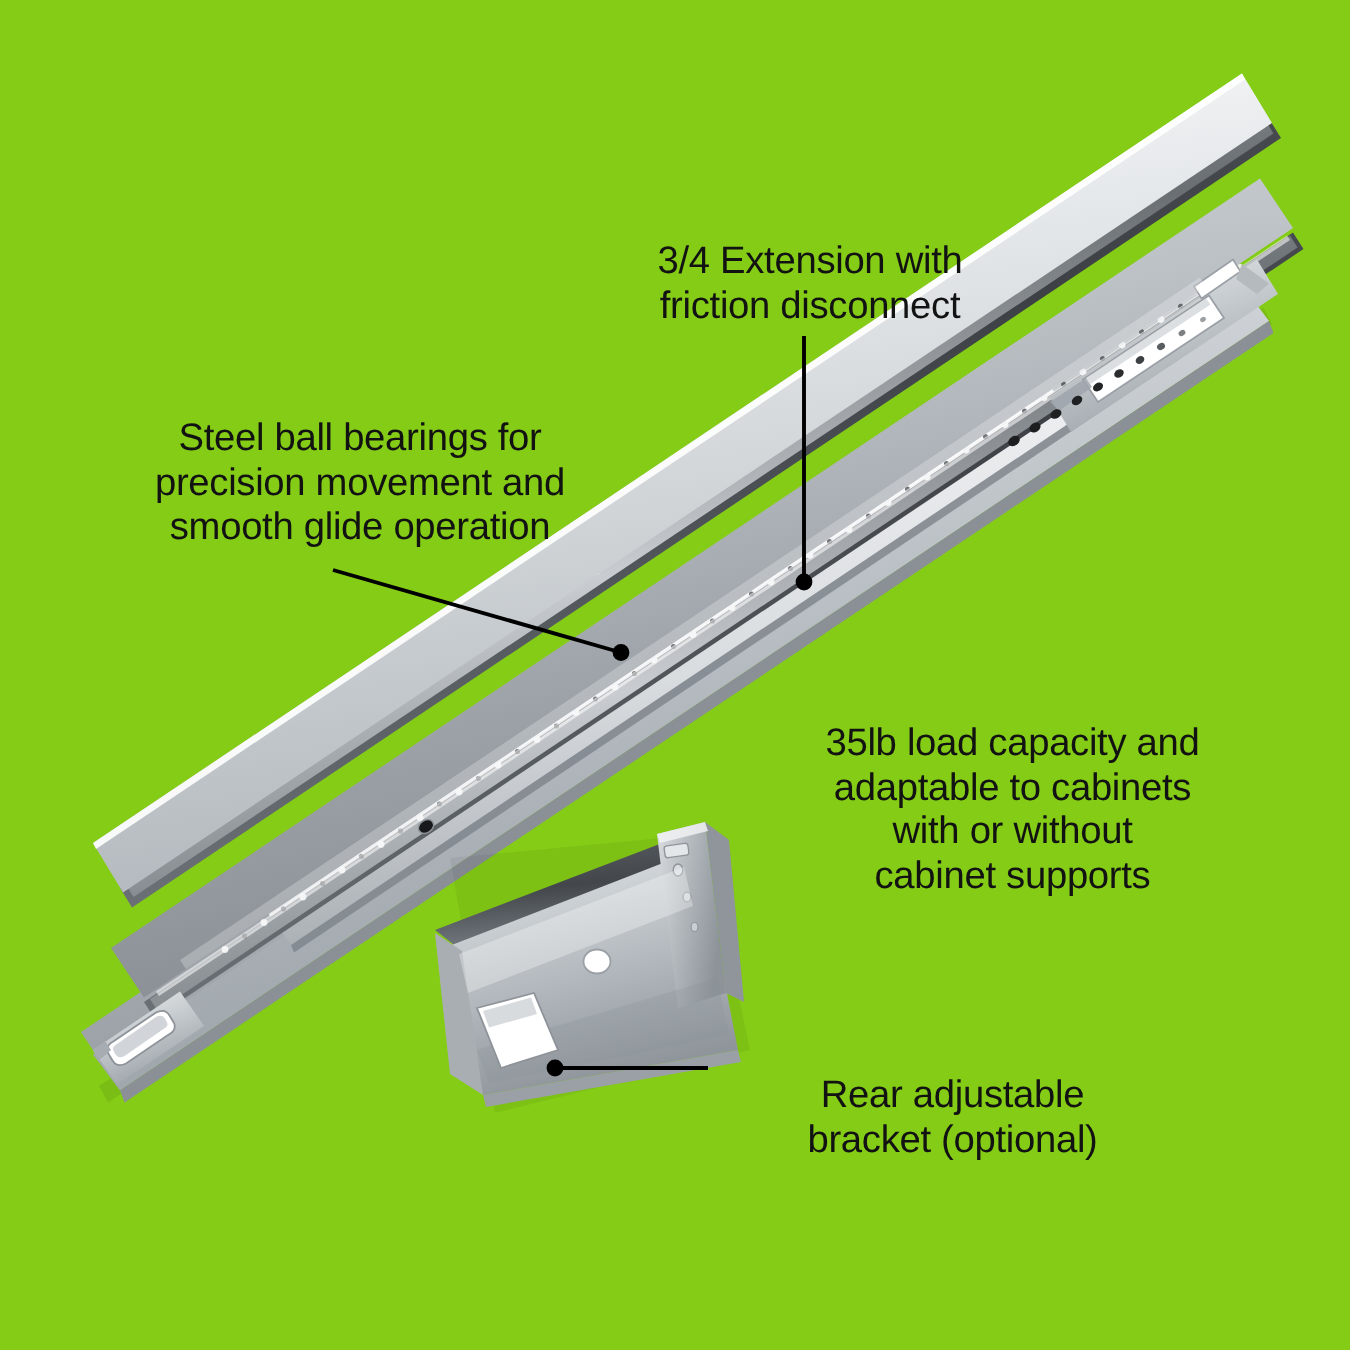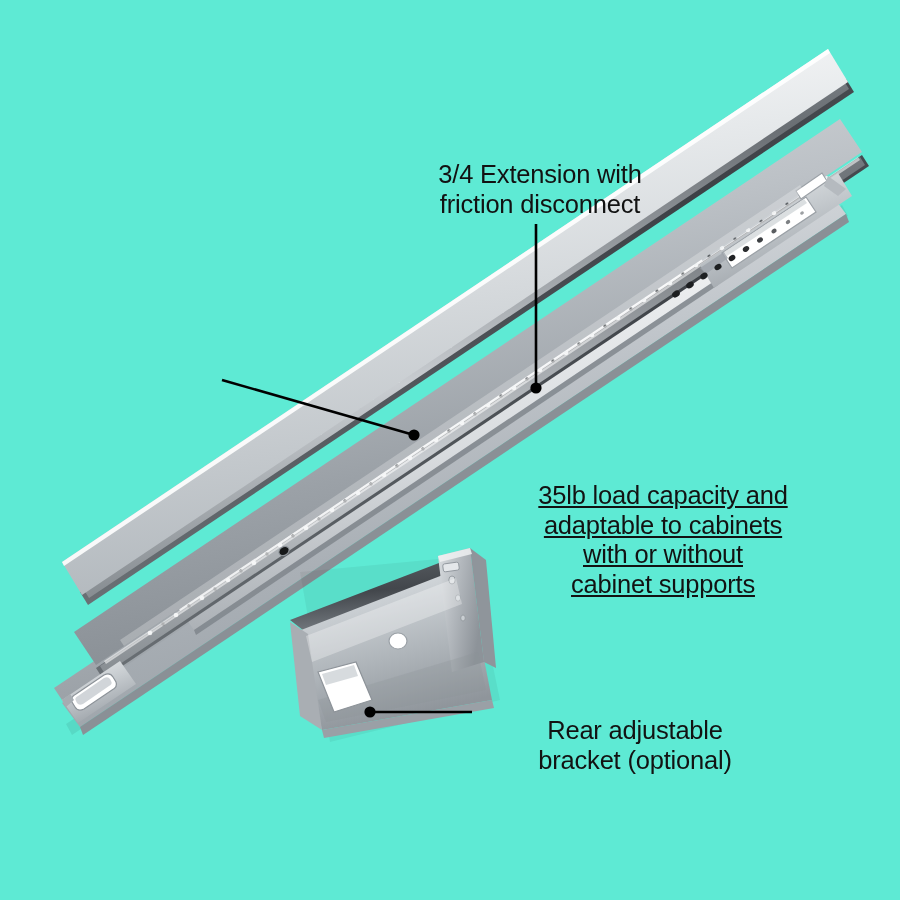--- a/index.html
+++ b/index.html
@@ -8,21 +8,21 @@
     padding: 0;
     background: #ffffff;
   }
   body {
     font-family: "Liberation Sans", "DejaVu Sans", sans-serif;
   }
   #stage {
     position: relative;
     width: 900px;
     height: 900px;
-    background: #5eead4;
+    background: #84cc16;
     overflow: hidden;
   }
   #art {
     position: absolute;
     left: 0;
     top: 0;
     width: 900px;
     height: 900px;
   }
   .callout {
@@ -39,24 +39,23 @@
     left: 330px;
     top: 160px;
     width: 420px;
   }
   #callout-bearings {
     left: 30px;
     top: 278px;
     width: 420px;
   }
   #callout-capacity {
-    left: 468px;
+    left: 480px;
     top: 481px;
     width: 390px;
-    text-decoration: underline;
   }
   #callout-bracket {
     left: 470px;
     top: 716px;
     width: 330px;
   }
 </style>
 </head>
 <body>
 
@@ -348,20 +347,23 @@
       <circle cx="414" cy="435" r="5.6" fill="#000000"></circle>
 
       <line x1="472" y1="712" x2="372" y2="712" stroke="#000000" stroke-width="2.6"></line>
       <circle cx="370" cy="712" r="5.6" fill="#000000"></circle>
     </g>
   </svg>
 
   <div class="callout" id="callout-extension">3/4 Extension with
 friction disconnect</div>
 
+  <div class="callout" id="callout-bearings">Steel ball bearings for
+precision movement and
+smooth glide operation</div>
 
   <div class="callout" id="callout-capacity">35lb load capacity and
 adaptable to cabinets
 with or without
 cabinet supports</div>
 
   <div class="callout" id="callout-bracket">Rear adjustable
 bracket (optional)</div>
 
 </div>

